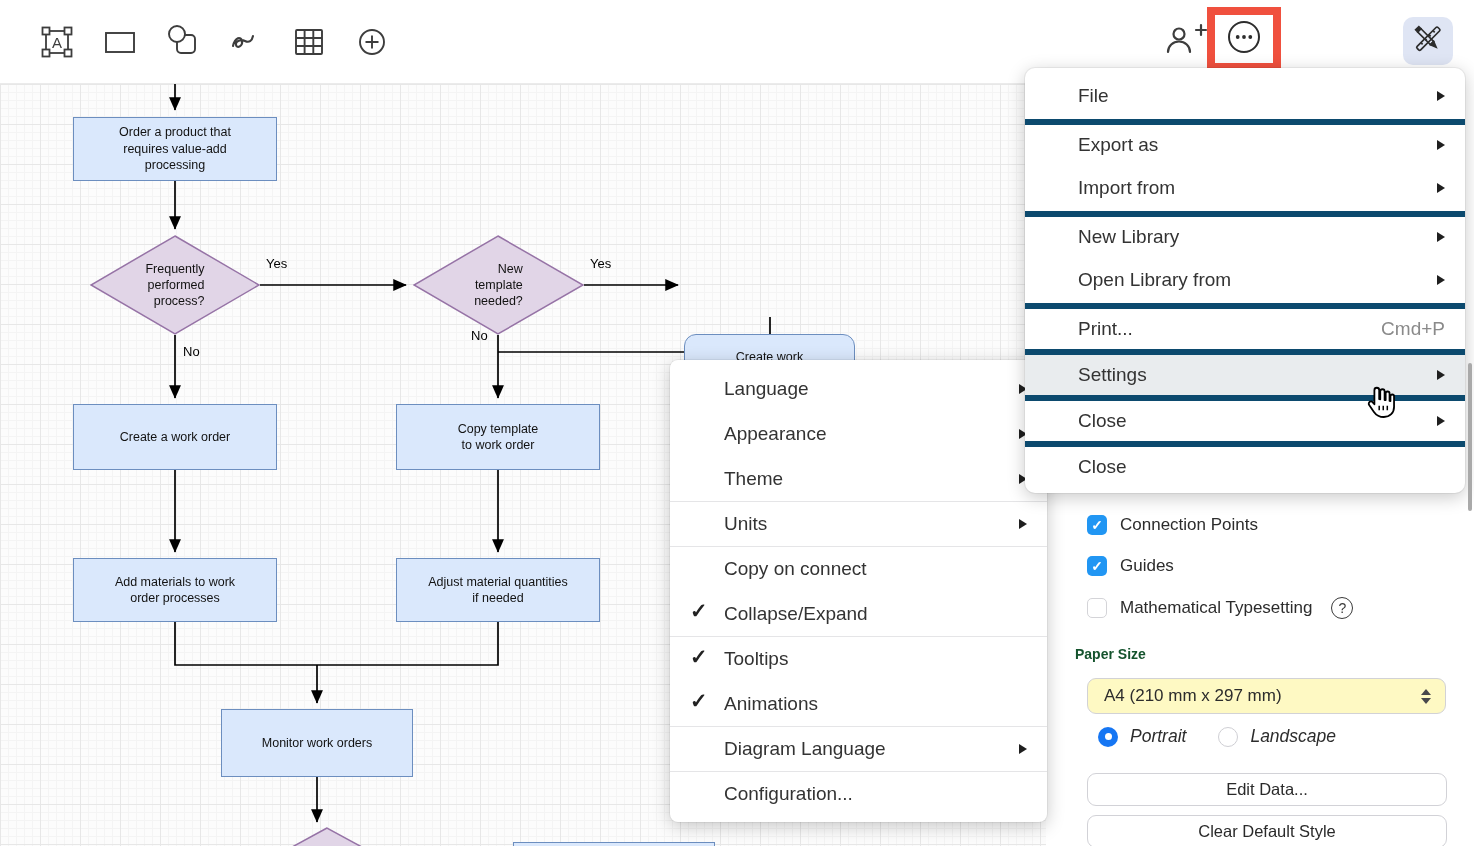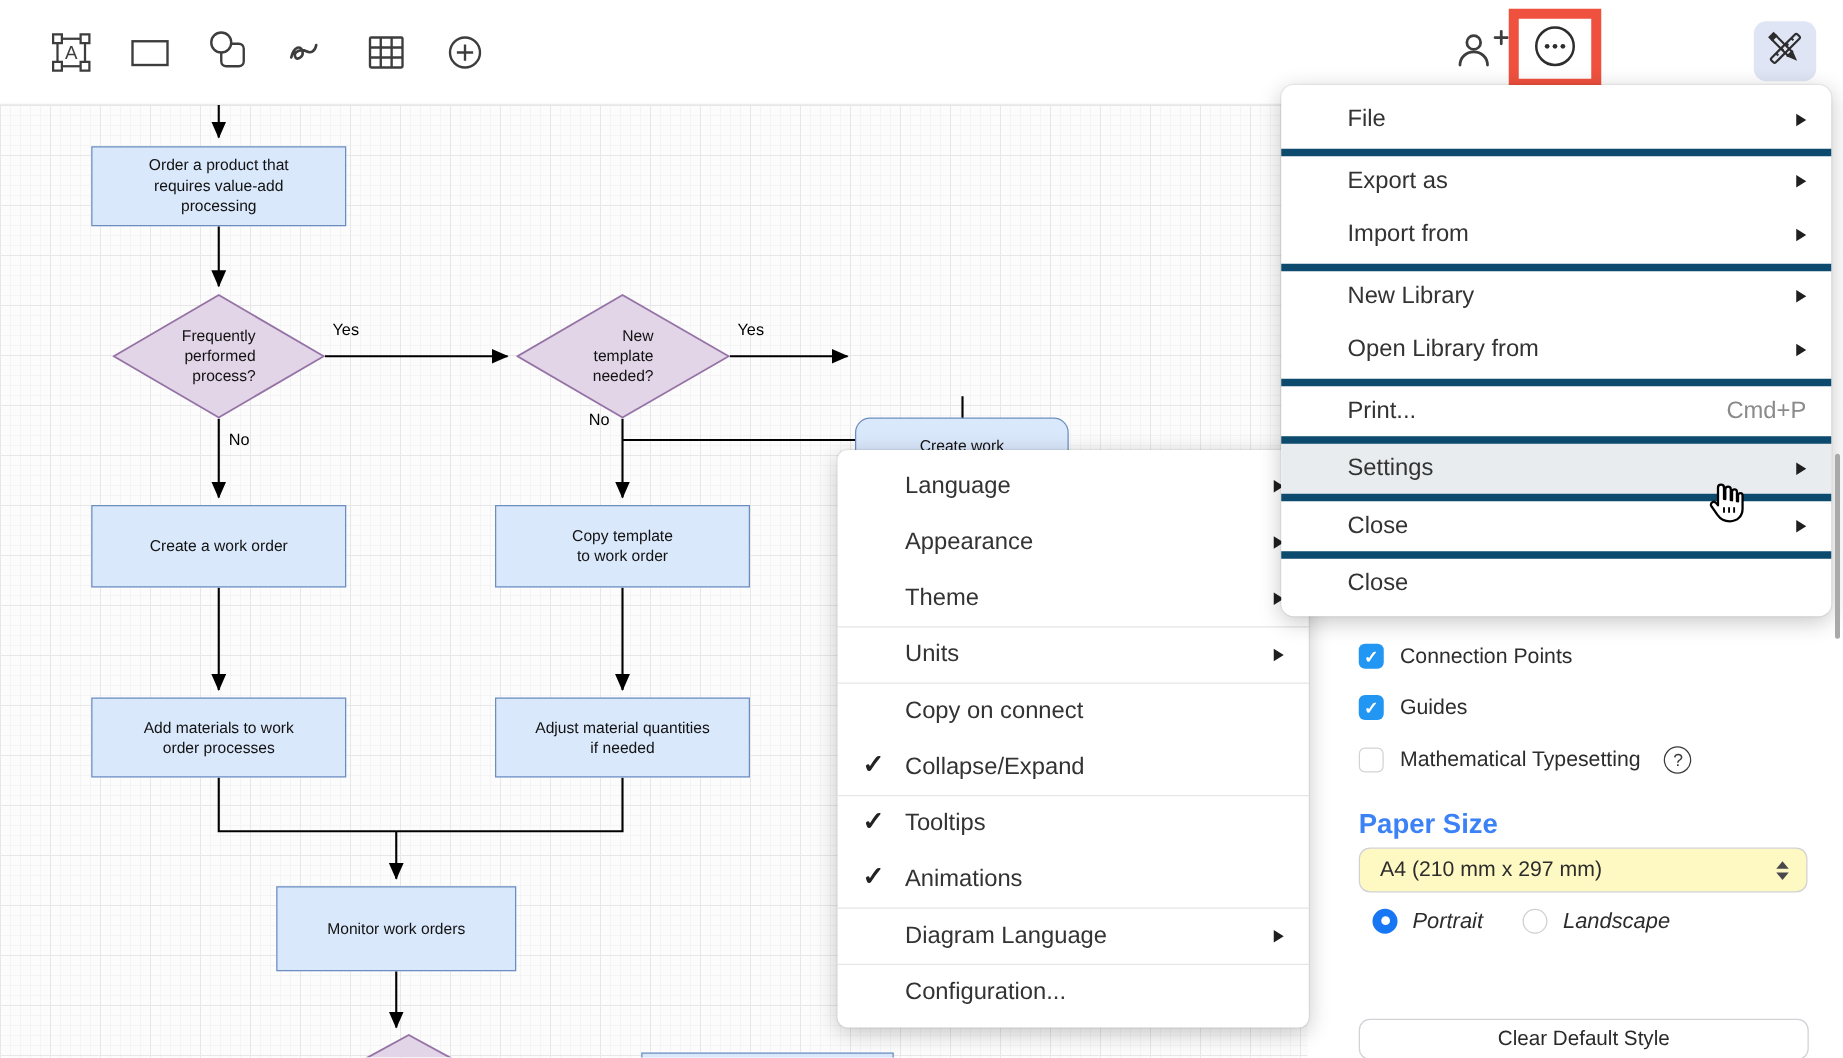--- a/index.html
+++ b/index.html
@@ -62,21 +62,21 @@
   .chk { position:absolute; left:20px; font-size:21px; font-weight:bold; color:#222; top:8px; }
 
   
   .panel { position:absolute; left:1046px; top:68px; width:428px; height:778px; background:#fff; z-index:10; }
   .cbrow { position:absolute; display:flex; align-items:center; gap:13px; font-size:17px; color:#2c2c2c; }
   .cbox { width:20px; height:20px; border-radius:5px; display:flex; align-items:center; justify-content:center; }
   .cbox.on { background:#2196f3; color:#fff; font-size:14px; font-weight:bold; }
   .cbox.off { background:#fff; border:1.5px solid #d4d4d8; }
   .qmark { width:22px; height:22px; border:1.6px solid #3a3a3a; border-radius:50%;
     display:inline-flex; align-items:center; justify-content:center; font-size:14px; color:#3a3a3a; margin-left:6px; }
-  .ptitle { position:absolute; left:41px; top:578px; font-size:22px; font-weight:bold; color:#3b82f6; }
+  .ptitle { position:absolute; left:29px; top:578px; font-size:14px; font-weight:bold; color:#14532d; }
   .pselect { position:absolute; left:41px; top:610px; width:359px; height:36px; background:#fef9c3;
     border:1px solid #d2d2d6; border-radius:9px; display:flex; align-items:center;
     padding:0 14px 0 16px; font-size:17px; color:#2c2c2c; cursor:pointer; }
   .stepper { margin-left:auto; display:flex; flex-direction:column; gap:3px; align-items:center; }
   .stepper i { width:0; height:0; border-left:5px solid transparent; border-right:5px solid transparent; }
   .stepper .up { border-bottom:6px solid #48484c; }
   .stepper .dn { border-top:6px solid #48484c; }
   .radiorow { position:absolute; left:52px; top:658px; display:flex; align-items:center; gap:12px;
     font-size:17.5px; color:#2c2c2c;font-style:italic; }
   .radio { width:20px; height:20px; border-radius:50%; }
@@ -278,20 +278,21 @@
   </div>
 
   <div class="radiorow">
     <span class="radio on"></span>
     <span>Portrait</span>
     <span style="width:8px;"></span>
     <span class="radio off"></span>
     <span>Landscape</span>
   </div>
 
+  <div class="pbtn" style="top:705px;">Edit Data...</div>
   <div class="pbtn" style="top:747px;">Clear Default Style</div>
 </div>
 <div class="scrollthumb"></div>
 
 <div class="sub">
   <div class="row">
       <span>Language</span>
       <span class="arr"></span>
     </div>
   <div class="row">

